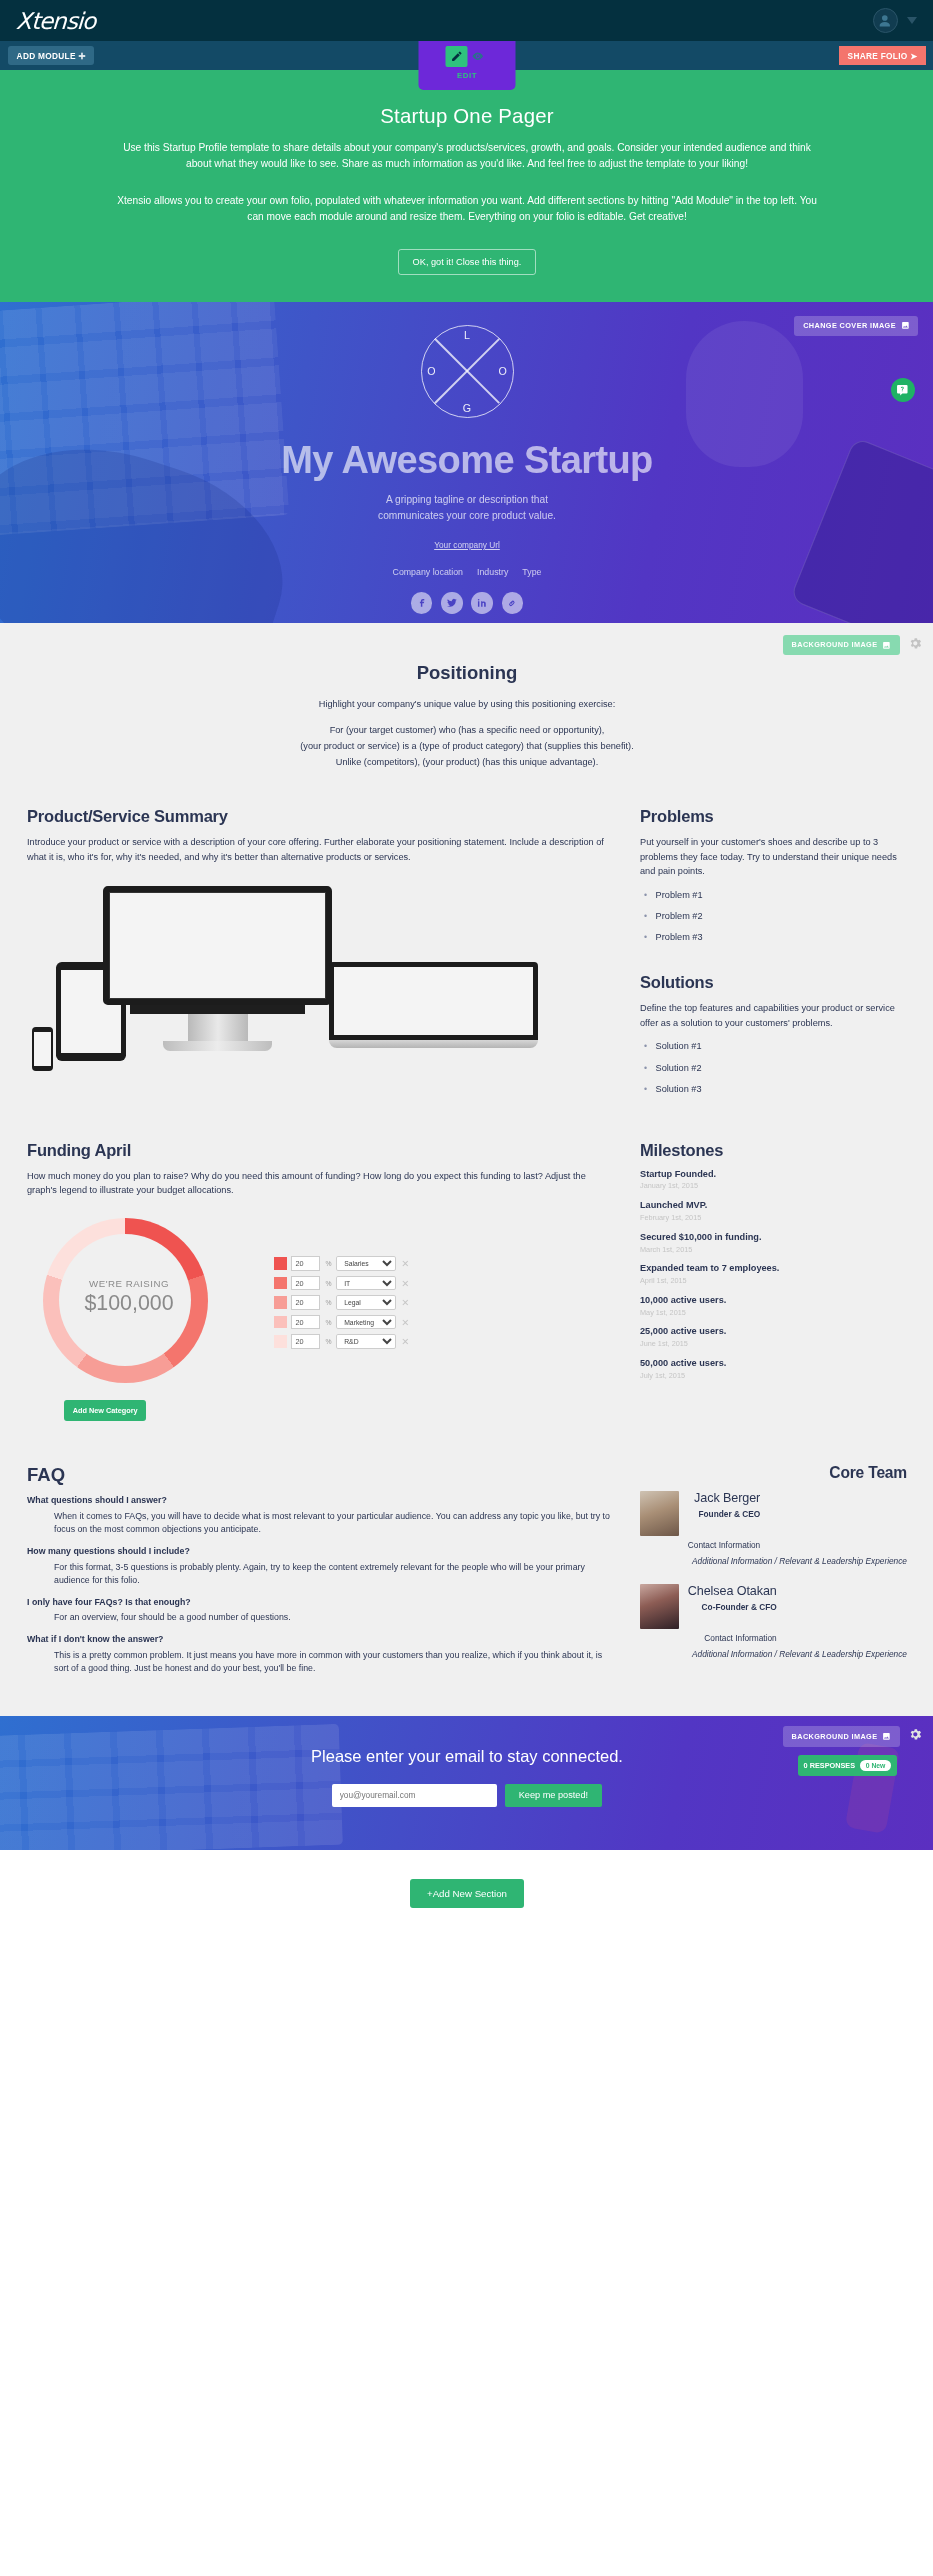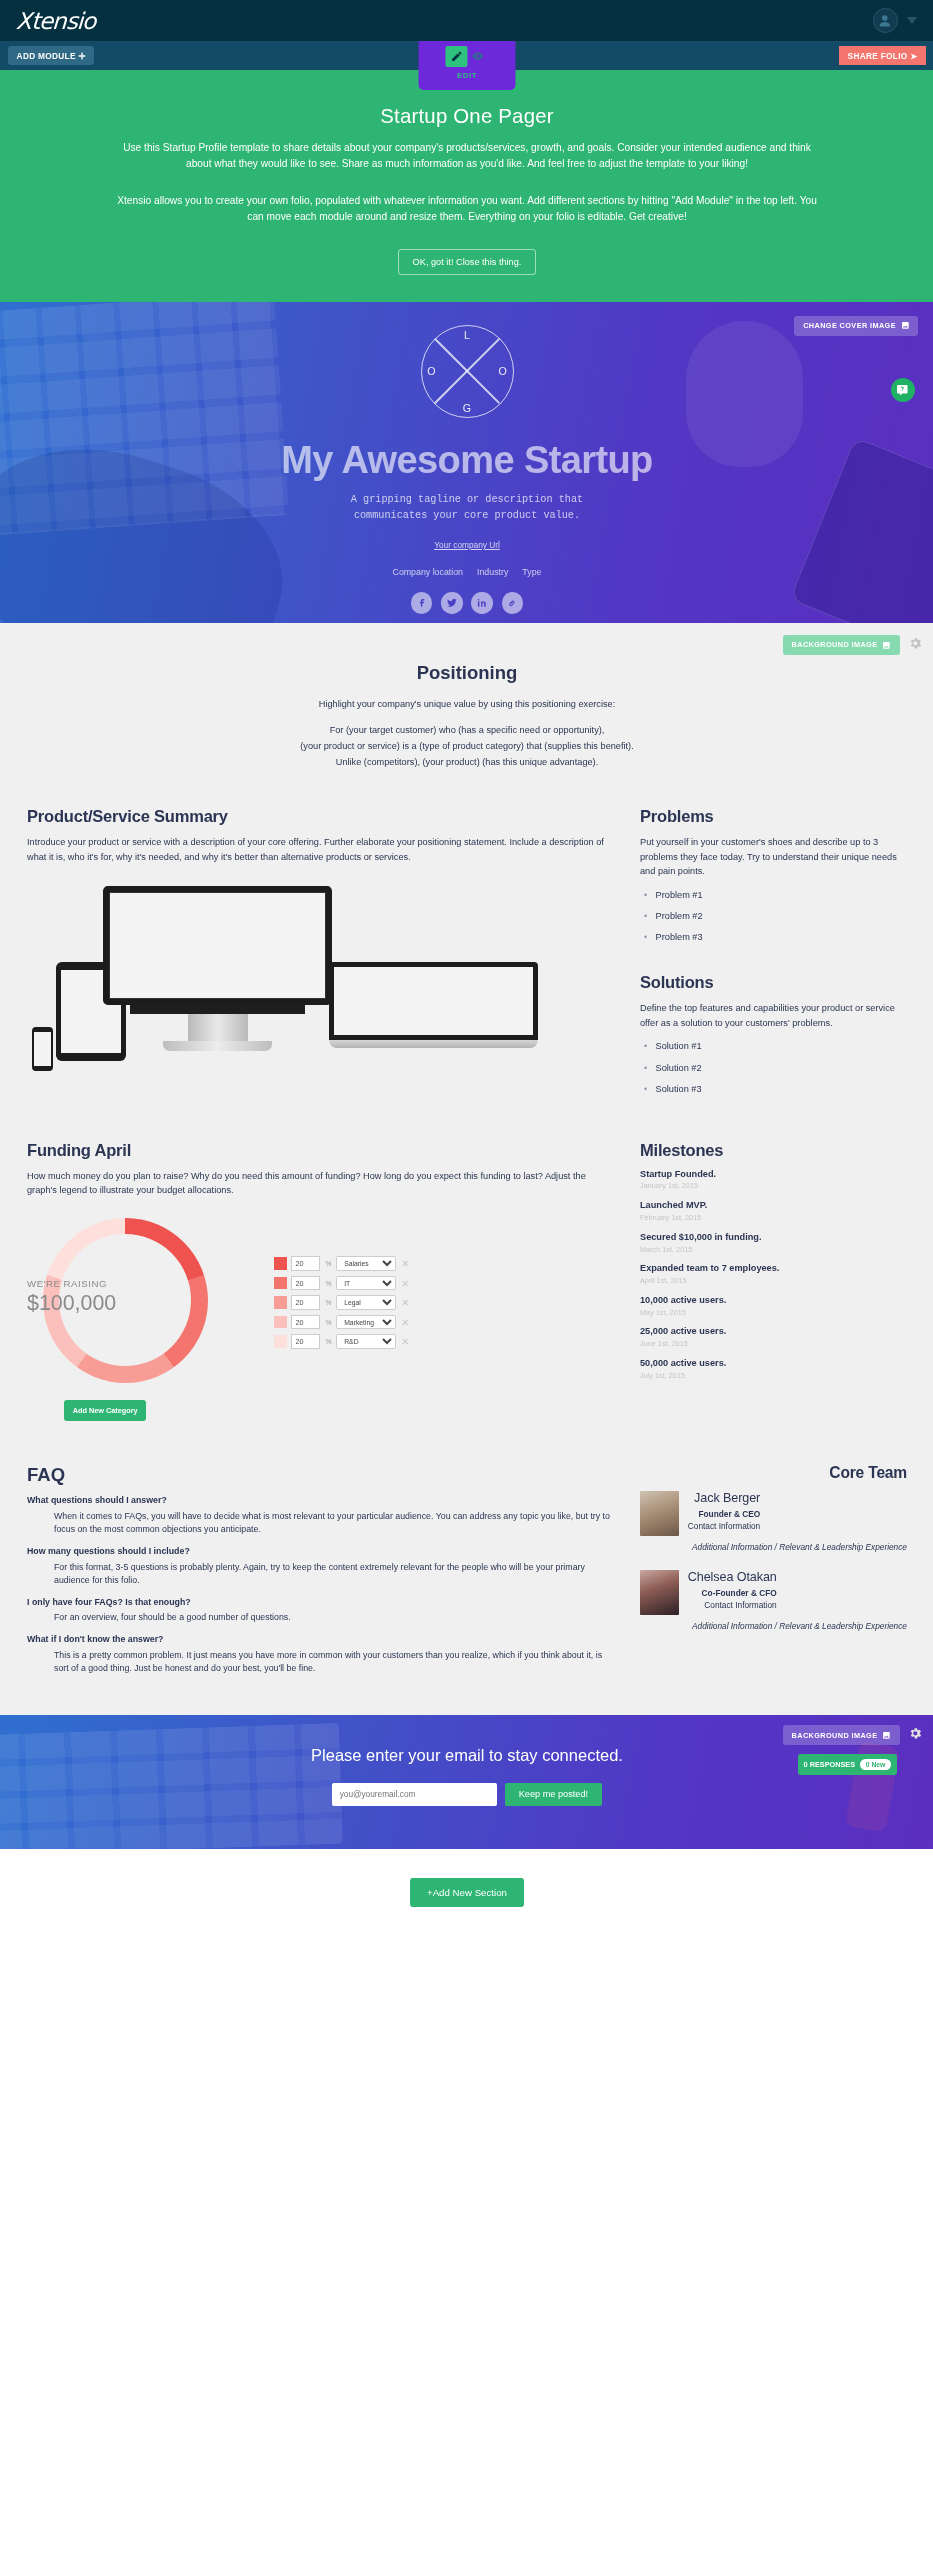--- a/index.html
+++ b/index.html
@@ -68,21 +68,21 @@
                  background:rgba(255,255,255,.75); transform-origin:center; }
   .logo-circle .x1 { transform:translate(-50%,-50%) rotate(45deg); }
   .logo-circle .x2 { transform:translate(-50%,-50%) rotate(-45deg); }
   .logo-circle span { position:absolute; color:rgba(255,255,255,.9); font-size:10.7px; font-weight:300; }
   .lc-l { top:2.9px; left:50%; transform:translateX(-50%); }
   .lc-o1{ left:5.8px; top:50%; transform:translateY(-50%); }
   .lc-o2{ right:5.8px; top:50%; transform:translateY(-50%); }
   .lc-g { bottom:2.9px; left:50%; transform:translateX(-50%); }
   .hero-title { margin-top:21.4px; font-size:38px; font-weight:bold; color:rgba(255,255,255,.62);
                 letter-spacing:-0.6px; }
-  .hero-tag { margin-top:9.7px; font-size:10.2px; color:rgba(255,255,255,.72); line-height:1.6;font-family:Liberation Mono, monospace; }
+  .hero-tag { margin-top:9.7px; font-size:10.2px; color:rgba(255,255,255,.72); line-height:1.6; }
   .hero-url { margin-top:15.6px; font-size:8.3px; color:rgba(255,255,255,.75); text-decoration:underline; display:inline-block; }
   .hero-meta { margin-top:14.6px; font-size:8.8px; color:rgba(255,255,255,.72); }
   .hero-meta span { margin:0 5.8px; }
   .social { margin-top:15.6px; display:flex; justify-content:center; gap:8.8px; }
   .social a { width:21.4px;height:21.4px;border-radius:50%;background:rgba(255,255,255,.55);
               display:flex;align-items:center;justify-content:center; }
   .social a svg { width:11.7px; height:11.7px; fill:#4a42c4; }
   .cover-btn { position:absolute; right:15.6px; top:13.6px; z-index:6; background:rgba(255,255,255,.22);
                color:#fff; border:none; border-radius:2.9px; font-size:7.3px; font-weight:bold;
                letter-spacing:0.4px; padding:5.8px 8.8px; cursor:pointer; display:flex; align-items:center; gap:4.9px; }
@@ -137,21 +137,21 @@
   .lap .board { width:100%; height:7.8px; background:linear-gradient(to bottom,#d6d6d6,#b4b4b4);
                 border-radius:0 0 7.8px 7.8px; }
 
   
   .funding { margin-top:37px; }
   .chartrow { display:flex; align-items:center; margin-top:19.5px; }
   .donut-wrap { width:204px; height:175px; position:relative; }
   .donut { width:165px; height:165px; border-radius:50%; position:relative; margin-left:15.6px; }
   .donut::after { content:""; position:absolute; left:16.5px; top:16.5px; right:16.5px; bottom:16.5px;
                   border-radius:50%; background:#f0f0f0; }
-  .donut-center { position:absolute; left:0; right:0; top:60px; z-index:2; }
+  .donut-center { position:absolute; left:0; right:0; top:60px; text-align:center; z-index:2; }
   .donut-center .l1 { font-size:9.7px; color:#8a8a8a; letter-spacing:0.5px; }
   .donut-center .l2 { font-size:21.4px; color:#8a8a8a; margin-top:2.9px; }
   .legend { margin-left:43px; }
   .legend-row { display:flex; align-items:center; gap:4.9px; margin-bottom:4.9px; }
   .swatch { width:12.6px; height:12.6px; }
   .pct-in { width:29px; height:14.6px; border:1px solid #cdcdcd; background:#fff; font-size:7.3px;
             padding:0 2.9px; color:#555; font-family:"Liberation Sans",sans-serif; }
   .pct-sym { font-size:6.8px; color:#9a9a9a; }
   .cat-sel { width:60px; height:14.6px; border:1px solid #cdcdcd; border-radius:1.9px; background:#fff;
              font-size:6.8px; padding:0 2.9px; color:#444; font-family:"Liberation Sans",sans-serif; }
@@ -172,21 +172,21 @@
 
   
   .team { margin-top:43px;text-align:right; }
   .member { margin-bottom:17.5px; }
   .m-top { display:flex; gap:8.8px; }
   .m-photo { width:39px; height:45px; flex:none; border-radius:1px; }
   .m-photo.a { background:linear-gradient(160deg,#cfc3b3 0%,#a98f76 45%,#6d5748 100%); }
   .m-photo.b { background:linear-gradient(160deg,#c9a8a0 0%,#8d5d55 40%,#2e2026 100%); }
   .m-name { font-size:12.6px; font-weight:400; letter-spacing:-0.1px; }
   .m-role { font-size:8.3px; font-weight:bold; margin-top:3.9px; }
-  .m-contact { font-size:8.3px; margin-top:2px; }
+  .m-contact { font-size:8.3px; margin-top:21px; }
   .m-extra { font-size:8.3px; font-style:italic; line-height:1.45; margin-top:4.9px; }
 
   
   .emailband { position:relative; height:134px; overflow:hidden; text-align:center;
                background:linear-gradient(100deg,#2f6fd0 0%,#3f55c8 34%,#5236c4 72%,#5b2fc0 100%); }
   .emailband .kb2 { position:absolute; left:-19.5px; top:13.6px; width:360px; height:121px; opacity:.26;
       background:
         repeating-linear-gradient(to right, rgba(255,255,255,.22) 0 39px, transparent 39px 46px),
         repeating-linear-gradient(to bottom, rgba(255,255,255,.22) 0 25px, transparent 25px 32px);
       transform:rotate(-2deg); border-radius:4.9px; }

